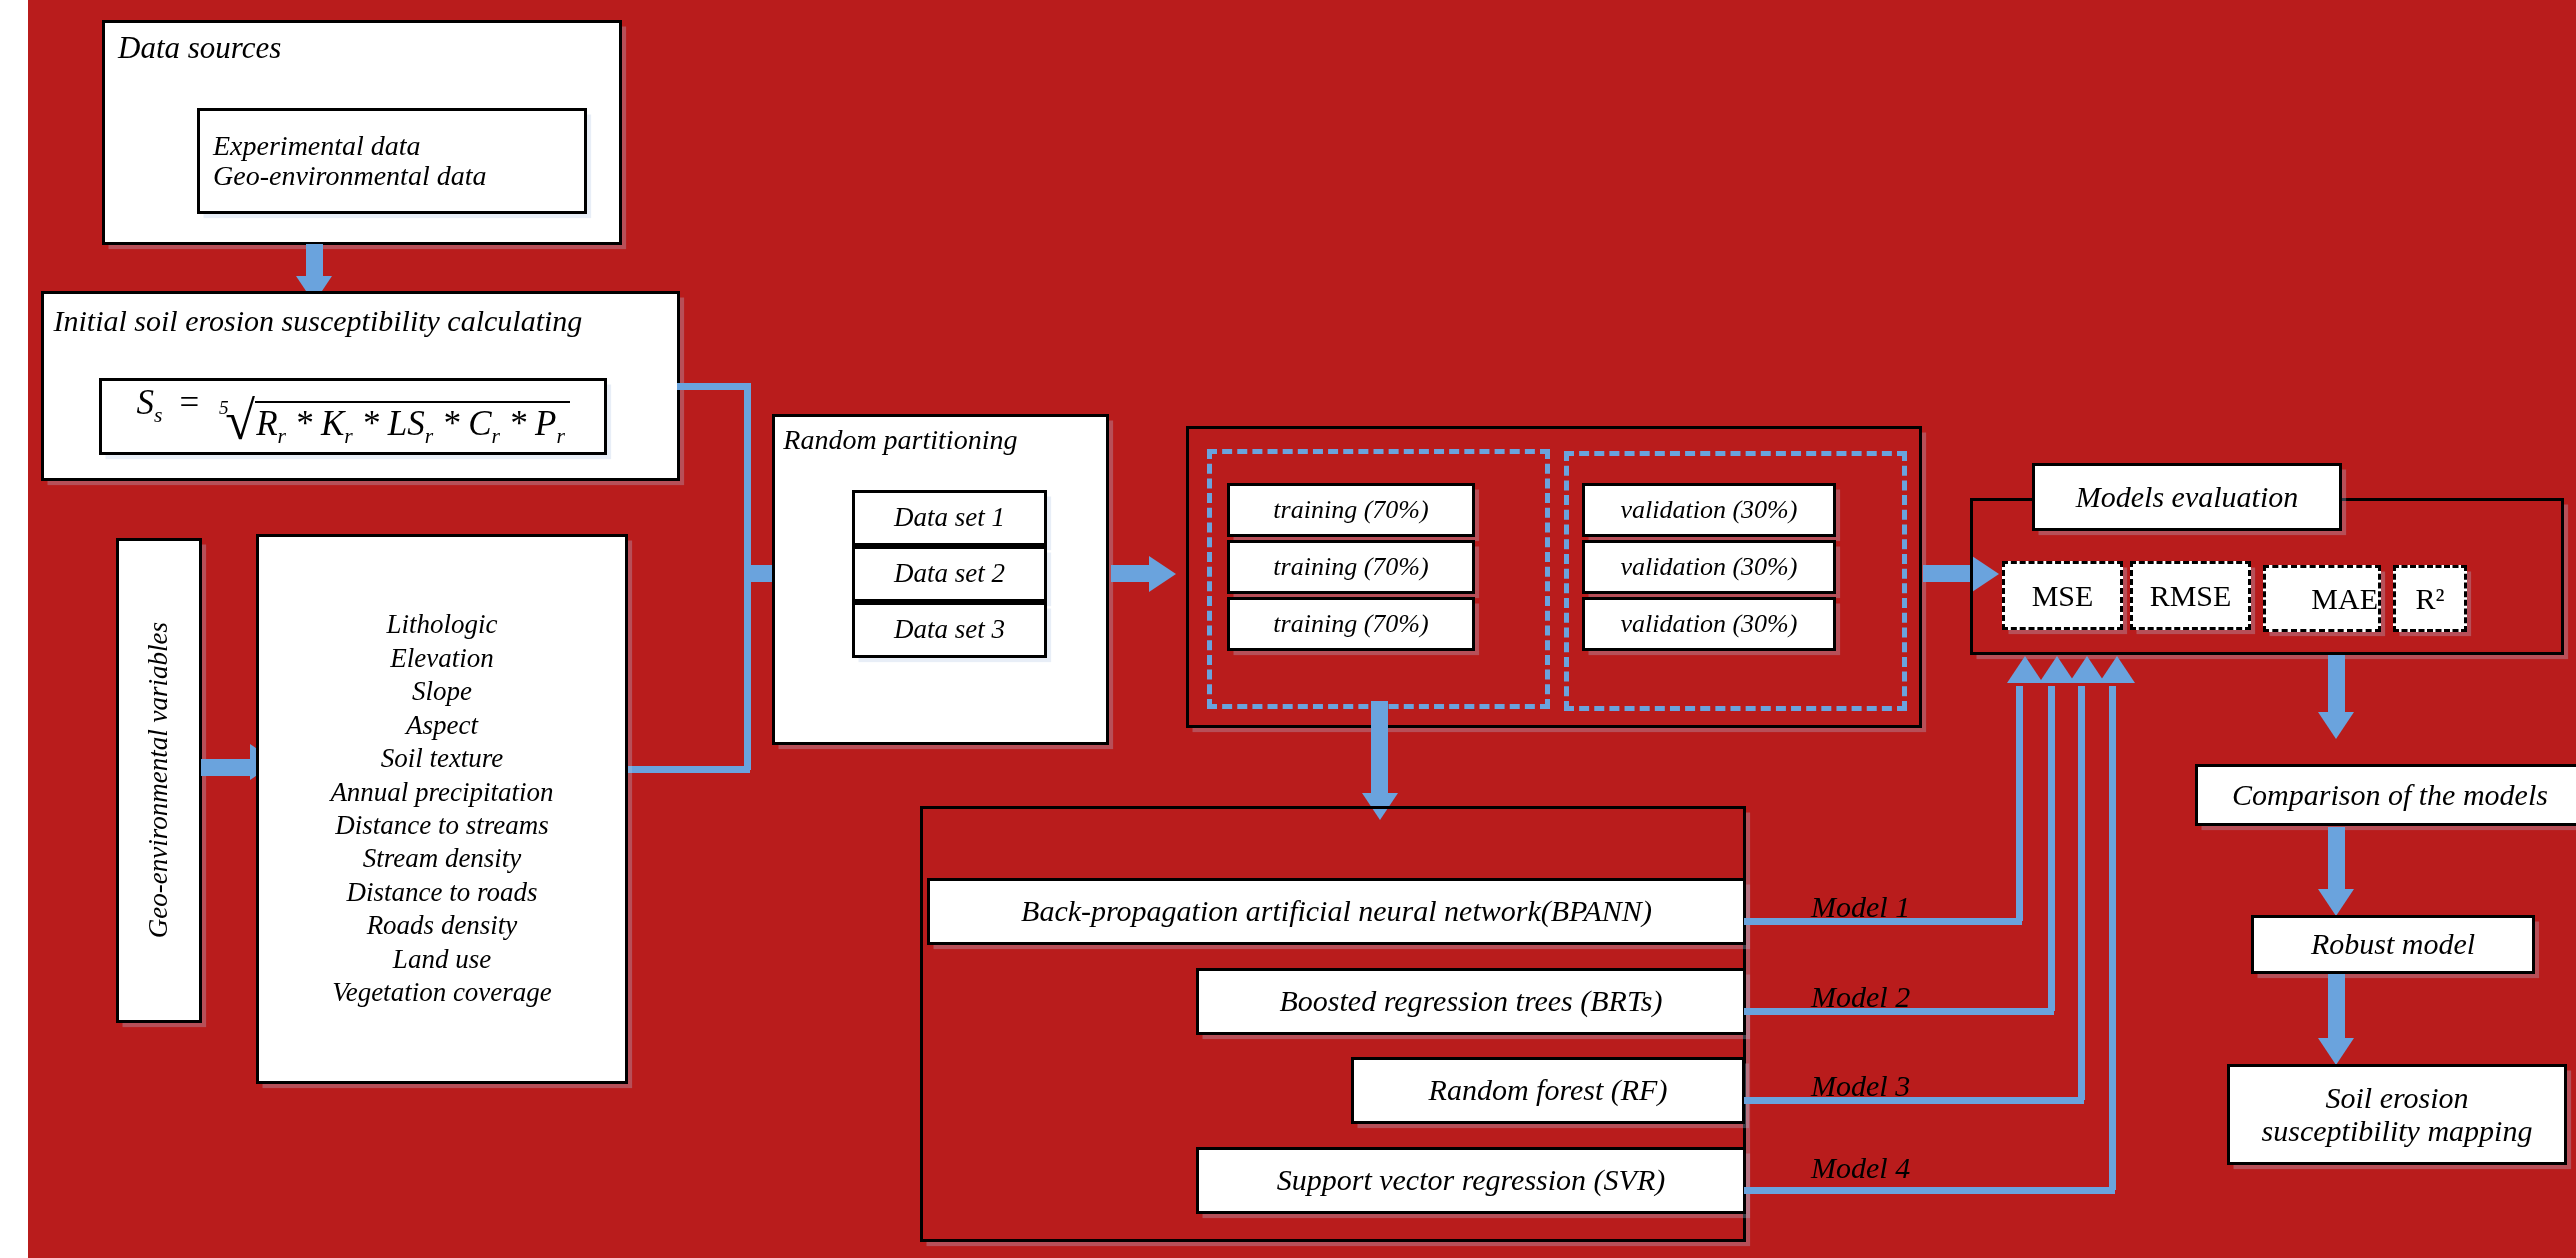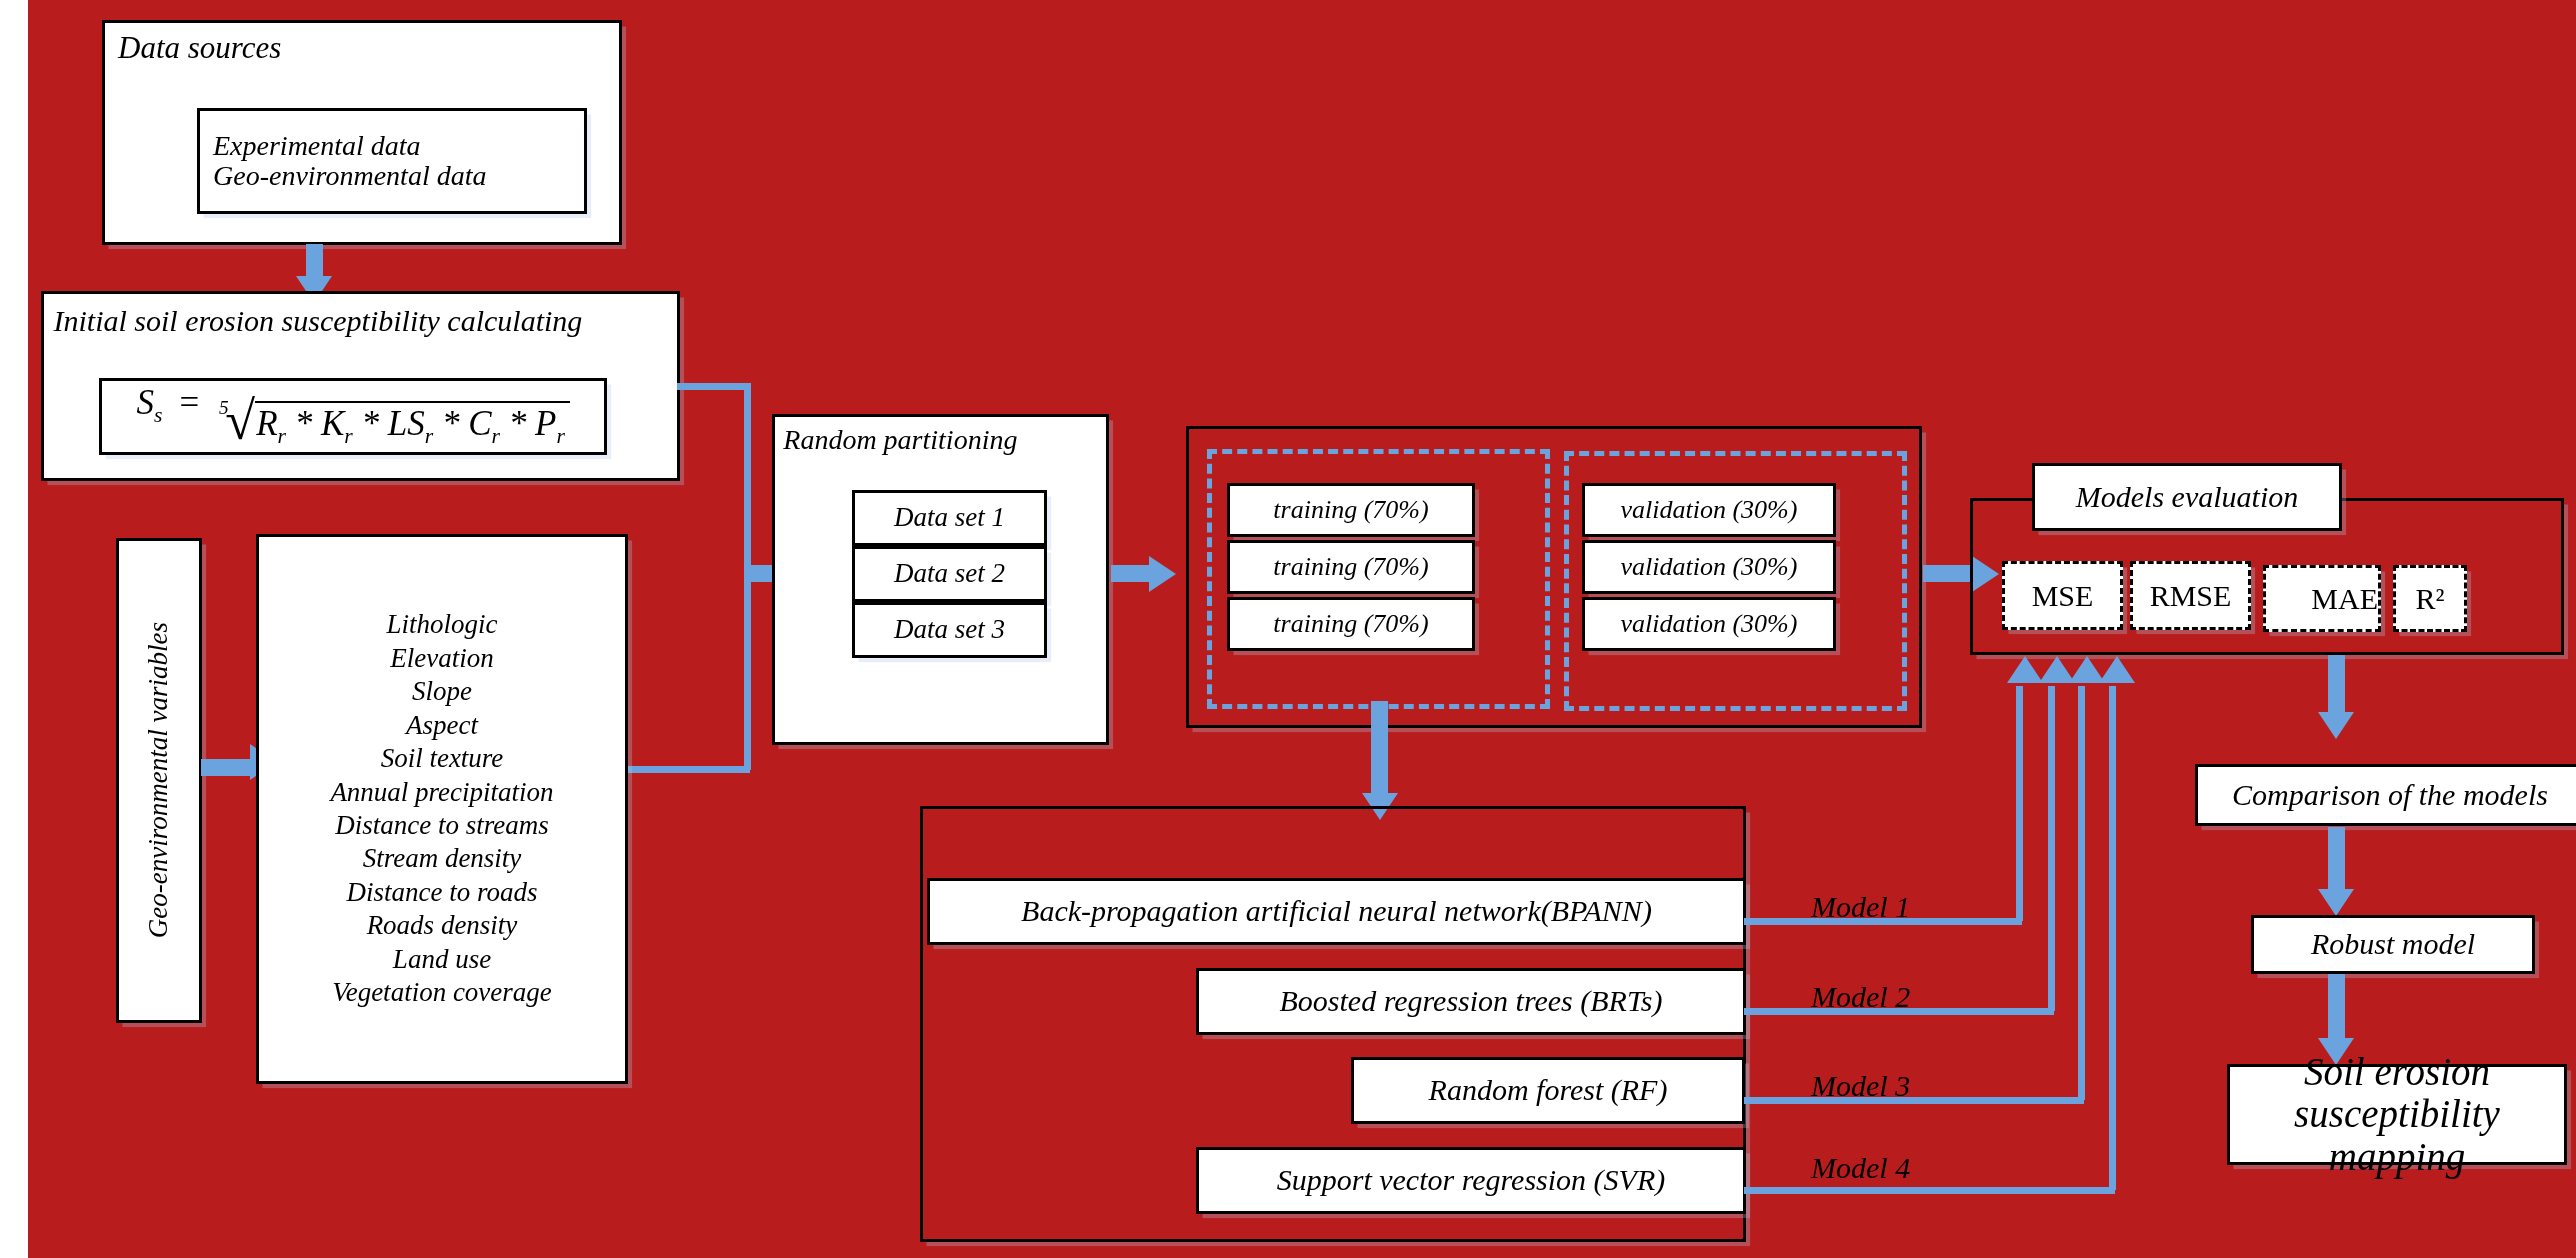--- a/index.html
+++ b/index.html
@@ -197,21 +197,21 @@
   <div class="fat-v" style="left:2300px;top:827px;height:68px;"></div>
   <div class="arr-d" style="left:2290px;top:889px;"></div>
 
   <div class="box" style="left:2223px;top:915px;width:284px;height:59px;font-size:30px;">
     <span>Robust  model</span>
     </div>
 
   <div class="fat-v" style="left:2300px;top:974px;height:70px;"></div>
   <div class="arr-d" style="left:2290px;top:1038px;"></div>
 
-  <div class="box" style="left:2199px;top:1064px;width:340px;height:101px;flex-direction:column;font-size:39px;">
+  <div class="box" style="left:2199px;top:1064px;width:340px;height:101px;flex-direction:column;font-size:30px;">
     <span>Soil erosion</span>
     <span>susceptibility mapping</span>
   </div>
 
   <div class="box nofill" style="left:892px;top:806px;width:826px;height:436px;"></div>
 
   <div class="box" style="left:899px;top:878px;width:819px;height:67px;font-size:30px;">
     <span>Back-propagation artificial neural network(BPANN)</span>
     </div>
   <div class="box" style="left:1168px;top:968px;width:550px;height:67px;font-size:30px;">

